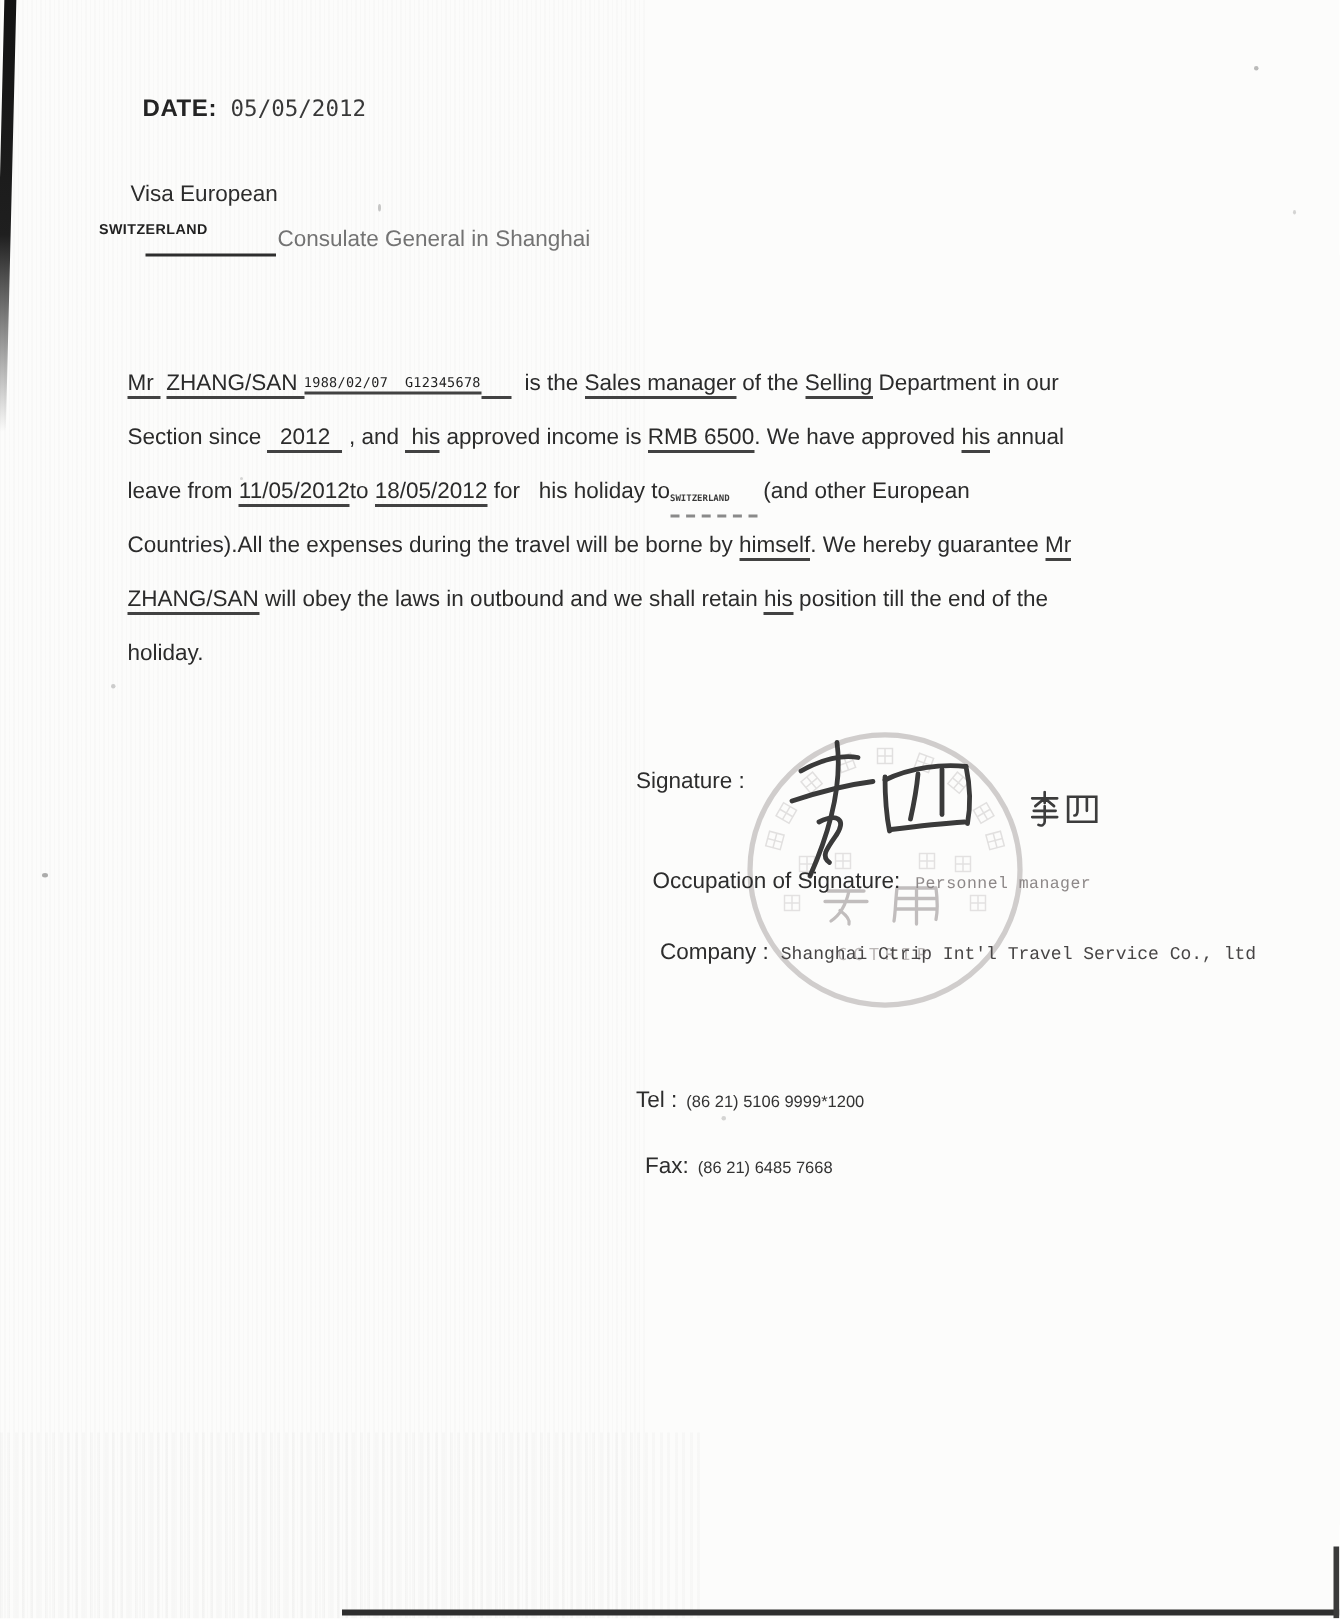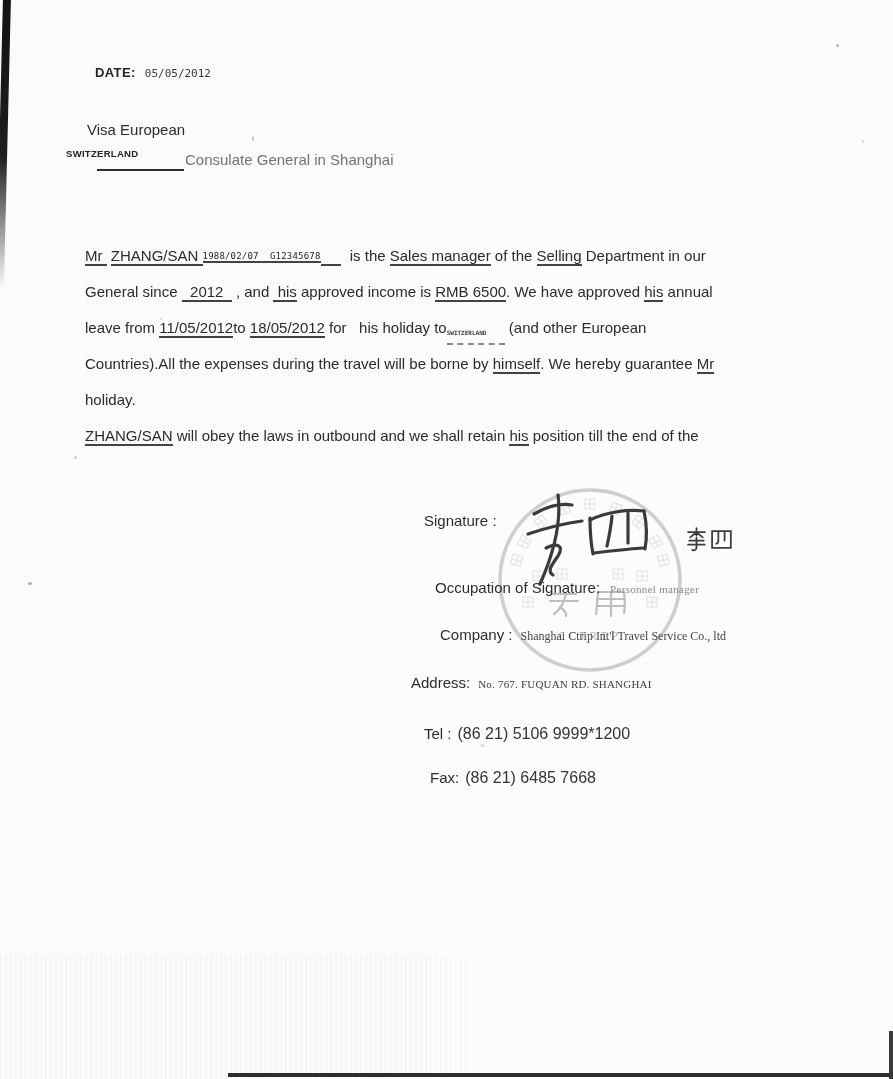--- a/index.html
+++ b/index.html
@@ -12,44 +12,44 @@
     background:repeating-linear-gradient(90deg,rgba(80,80,80,0.05) 0 2px,rgba(0,0,0,0) 2px 5px);}
   .left-streak{position:absolute;left:3px;top:-4px;width:8px;height:292px;border-radius:3px;
     background:linear-gradient(180deg,#121212 0%,#1f1f1f 55%,rgba(32,32,32,0) 100%);
     transform:rotate(1.4deg);transform-origin:top center;}
   .bottom-line{position:absolute;left:228px;top:1073px;width:665px;height:4px;background:#2e2e2e;}
   .right-edge-mark{position:absolute;left:889px;top:1031px;width:4px;height:48px;background:#3a3a3a;}
   .speck{position:absolute;background:#777;border-radius:50%;}
 
   
   .date-row{position:absolute;left:95px;top:63px;white-space:pre;}
-  .date-label{font-size:13px;font-weight:bold;letter-spacing:.4px;color:#242424;}
-  .date-value{font-family:"DejaVu Sans Mono",monospace;font-size:11px;color:#383838;margin-left:9px;}
+  .date-label{font-size:16px;font-weight:bold;letter-spacing:.4px;color:#242424;}
+  .date-value{font-family:"DejaVu Sans Mono",monospace;font-size:15px;color:#383838;margin-left:9px;}
   .visa-section{position:absolute;left:87px;top:121px;font-size:15px;color:#2c2c2c;}
   .country{position:absolute;left:66px;top:148px;font-size:9.5px;font-weight:bold;letter-spacing:.3px;color:#222;}
   .country-underline{position:absolute;left:97px;top:169px;width:87px;border-top:2px solid #2e2e2e;}
   .consulate{position:absolute;left:185px;top:151px;font-size:15px;color:#737373;}
 
   
   .letter-body{position:absolute;left:85px;top:238px;width:745px;}
   .body-line{height:36px;line-height:36px;font-size:15px;color:#2b2b2b;white-space:pre;}
   .body-line .u{border-bottom:2px solid #424242;}
   .body-line .small-typed{font-family:"DejaVu Sans Mono",monospace;font-size:9px;font-weight:normal;
     color:#1f1f1f;letter-spacing:.2px;position:relative;top:-2px;}
   .body-line .blank-tiny{display:inline-block;width:58px;height:18px;box-sizing:border-box;
     font-family:"DejaVu Sans Mono",monospace;font-size:6px;font-weight:bold;color:#3a3a3a;
     line-height:8px;padding-top:2px;border-bottom:2px dashed #8a8a8a;vertical-align:-2px;white-space:normal;}
 
   
   .sig-row{position:absolute;font-size:15px;color:#2d2d2d;white-space:pre;}
-  .mono-val{font-family:Liberation Serif, serif;}
+  .mono-val{font-family:Liberation Mono, monospace;}
   .occ-val{font-size:11px;color:#8d8888;margin-left:10px;letter-spacing:.3px;}
   .company-val{font-size:12px;color:#474545;margin-left:8px;margin-top:36px;}
   .addr-val{font-size:11px;color:#3f3d3d;margin-left:8px;letter-spacing:.2px;}
-  .tel-val,.fax-val{font-size:16px;color:#333;margin-left:6px;}
+  .tel-val,.fax-val{font-size:11px;color:#333;margin-left:6px;}
 
   .stamp{position:absolute;left:494px;top:484px;width:192px;height:192px;}
   .handwriting{position:absolute;left:518px;top:492px;width:150px;height:110px;}
   .printed-name{position:absolute;left:686px;top:527px;width:48px;height:25px;}
 </style>
 </head>
 <body>
 
 <div class="page">
 
@@ -68,25 +68,25 @@
 
   <div class="date-row"><span class="date-label">DATE:</span><span class="date-value">05/05/2012</span></div>
 
   <div class="visa-section">Visa European</div>
   <div class="country">SWITZERLAND</div>
   <div class="country-underline"></div>
   <div class="consulate">Consulate General in Shanghai</div>
 
   <div class="letter-body">
       <div class="body-line"><span class="u">Mr&nbsp;</span><span>&nbsp;</span><span class="u">ZHANG/SAN&nbsp;</span><span class="u small-typed">1988/02/07&nbsp;&nbsp;G12345678</span><span class="u">&nbsp;&nbsp;&nbsp;&nbsp;&nbsp;</span><span>&nbsp;&nbsp;is the </span><span class="u">Sales manager</span><span> of the </span><span class="u">Selling</span><span> Department in our</span></div>
-      <div class="body-line"><span>General since </span><span class="u">&nbsp;&nbsp;2012&nbsp;&nbsp;</span><span> , and </span><span class="u">&nbsp;his</span><span> approved income is </span><span class="u">RMB 6500</span><span>. We have approved </span><span class="u">his</span><span> annual</span></div>
+      <div class="body-line"><span>Section since </span><span class="u">&nbsp;&nbsp;2012&nbsp;&nbsp;</span><span> , and </span><span class="u">&nbsp;his</span><span> approved income is </span><span class="u">RMB 6500</span><span>. We have approved </span><span class="u">his</span><span> annual</span></div>
       <div class="body-line"><span>leave from </span><span class="u">11/05/2012</span><span>to </span><span class="u">18/05/2012</span><span> for&nbsp;&nbsp; his holiday to</span><span class="blank-tiny">SWITZERLAND</span><span> (and other European</span></div>
       <div class="body-line"><span>Countries).All the expenses during the travel will be borne by </span><span class="u">himself</span><span>. We hereby guarantee </span><span class="u">Mr</span></div>
+      <div class="body-line"><span class="u">ZHANG/SAN</span><span> will obey the laws in outbound and we shall retain </span><span class="u">his</span><span>&nbsp;position till the end of the</span></div>
       <div class="body-line"><span>holiday.</span></div>
-      <div class="body-line"><span class="u">ZHANG/SAN</span><span> will obey the laws in outbound and we shall retain </span><span class="u">his</span><span>&nbsp;position till the end of the</span></div>
     </div>
 
   <svg class="stamp" viewBox="0 0 192 192">
     <g fill="none" stroke="#aba6a6">
       <circle cx="96" cy="96" r="90" stroke-width="3.5" opacity="0.55"></circle>
       <defs>
         <g id="cg">
           <rect x="-5" y="-5" width="10" height="10" stroke-width="1" fill="none"></rect>
           <path d="M-5,0 H5 M0,-5 V5" stroke-width="1" fill="none"></path>
         </g>
@@ -142,19 +142,18 @@
       <path d="M25,4 h18 v16 h-18 z M31,4 V13 C31,15 30,16 29,16 M37,4 V13"></path>
     </g>
   </svg>
 
   <div class="sig-row" style="left:424px;top:512px"><span>Signature :</span></div>
 
   <div class="sig-row" style="left:435px;top:579px"><span>Occupation of Signature:</span><span class="mono-val occ-val">Personnel manager</span></div>
 
   <div class="sig-row" style="left:440px;top:626px"><span>Company :</span><span class="mono-val company-val">Shanghai Ctrip Int'l Travel Service Co., ltd</span></div>
 
-  <div class="sig-row" style="left:411px;top:674px"><span>Address:</span><span class="mono-val addr-val">No. 767. FUQUAN RD. SHANGHAI</span></div>
 
   <div class="sig-row" style="left:424px;top:725px"><span>Tel :</span><span class="tel-val">(86 21) 5106 9999*1200</span></div>
 
   <div class="sig-row" style="left:430px;top:769px"><span>Fax:</span><span class="fax-val">(86 21) 6485 7668</span></div>
 
 </div>
 
 </body></html>

